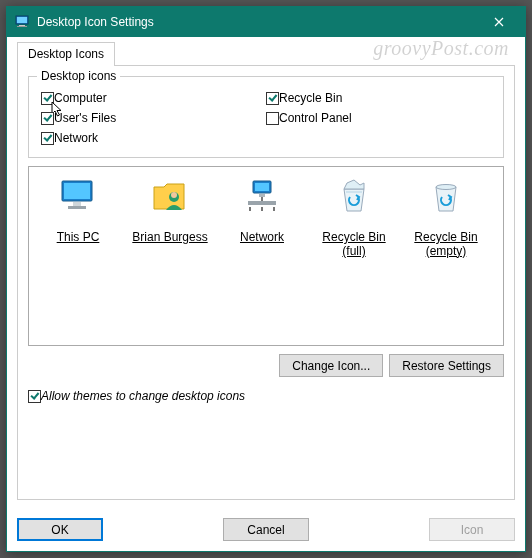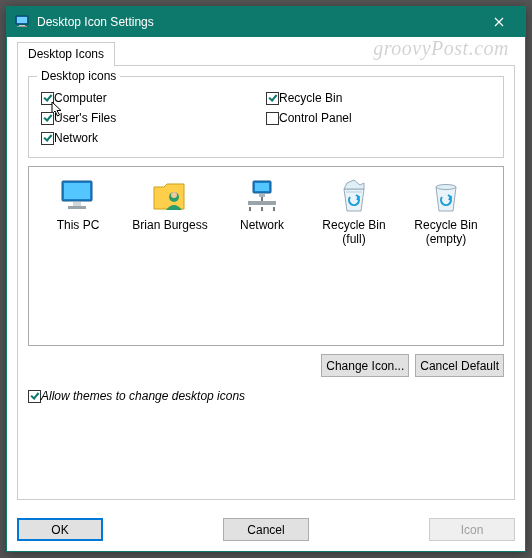--- a/index.html
+++ b/index.html
@@ -14,25 +14,25 @@
   .tab { padding: 4px 10px 5px 10px; border: 1px solid #ccc; border-bottom: none; background: #fff; position: relative; top: 1px; z-index: 2; }
   .tabpanel { border: 1px solid #ccc; flex: 1; padding: 10px; display: flex; flex-direction: column; gap: 8px; }
   .groupbox { border: 1px solid #ccc; padding: 10px 12px 12px 12px; position: relative; }
   .groupbox .legend { position: absolute; top: -8px; left: 8px; background: #fff; padding: 0 4px; }
   .checkgrid { display: grid; grid-template-columns: 1fr 1fr; row-gap: 6px; margin-top: 4px; }
   .check { display: flex; align-items: center; position: relative; }
   .chkbox { width: 13px; height: 13px; border: 1px solid #333; display: inline-flex; align-items: center; justify-content: center; background: #fff; }
   .chkbox.checked::after { content: ""; width: 9px; height: 9px; background: none; border-left: 2px solid #0d796d; border-bottom: 2px solid #0d796d; transform: rotate(-50deg) translate(1px,-1px); width:6px; height:3px; }
   .cursor { position:absolute; left:10px; top:10px; pointer-events:none; }
   .iconlist { border: 1px solid #aaa; background: #fff; height: 180px; padding: 10px 6px; display: flex; gap: 6px; align-items: flex-start; }
-  .iconitem { width: 86px; display: flex; flex-direction: column; align-items: center; text-align: center; gap: 4px; }
+  .iconitem { width: 86px; display: flex; flex-direction: column; align-items: center; text-align: center; gap: 16px; text-decoration: underline; }
   .iconitem .glyph { width: 40px; height: 38px; display:flex; align-items:center; justify-content:center; }
   .iconitem .label { line-height: 1.15; }
   .btnrow { display: flex; justify-content: flex-end; gap: 6px; }
-  button.win { min-width: 86px; height: 23px; background: #e1e1e1; border: 1px solid #adadad; padding: 0 4px; }
+  button.win { min-width: 86px; height: 23px; background: #e1e1e1; border: 1px solid #adadad; padding: 0 12px; }
   button.win.default { border: 1px solid #0078d7; box-shadow: inset 0 0 0 1px #0078d7; }
   button.win:disabled { color: #a0a0a0; background:#efefef; border-color:#ccc; }
   .bottom-check { padding: 4px 0 2px 0; font-style: italic; }
   .dlg-buttons { display:flex; justify-content:space-between; padding: 8px 10px 10px 10px; border-top: none; }
   .watermark { position:absolute; top:30px; right:16px; font-size:20px; color:rgba(0,0,0,.18); font-style:italic; font-family: Georgia, serif; pointer-events:none; letter-spacing:.5px;margin-left:8px; }
 </style>
 </head>
 <body>
 
 <div class="window">
@@ -146,21 +146,21 @@
                 <path d="M16 20 a5 5 0 1 0 8 0" fill="none" stroke="#1a9dd9" stroke-width="2"></path>
                 <path d="M22 18 l3 2 l-2 3" fill="none" stroke="#1a9dd9" stroke-width="2"></path>
               </svg>
           </span>
           <span class="label">Recycle Bin (empty)</span>
         </div>
       </div>
 
       <div class="btnrow">
         <button class="win">Change Icon...</button>
-        <button class="win">Cancel Default</button>
+        <button class="win">Restore Settings</button>
       </div>
 
       <label class="check bottom-check">
         <span class="chkbox checked"></span>
         <span>Allow themes to change desktop icons</span>
       </label>
 
     </div>
   </div>
 

